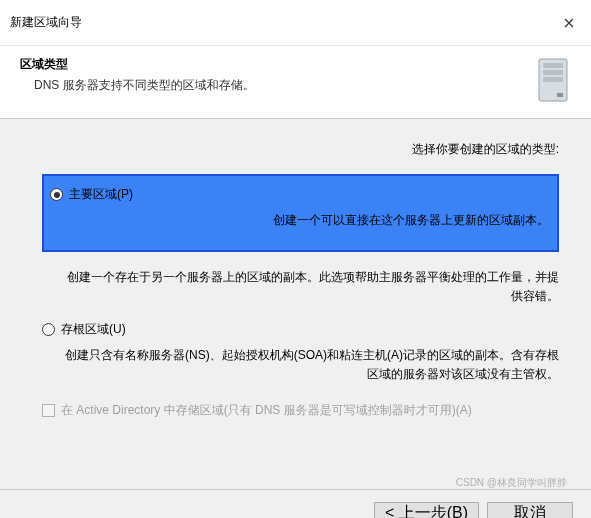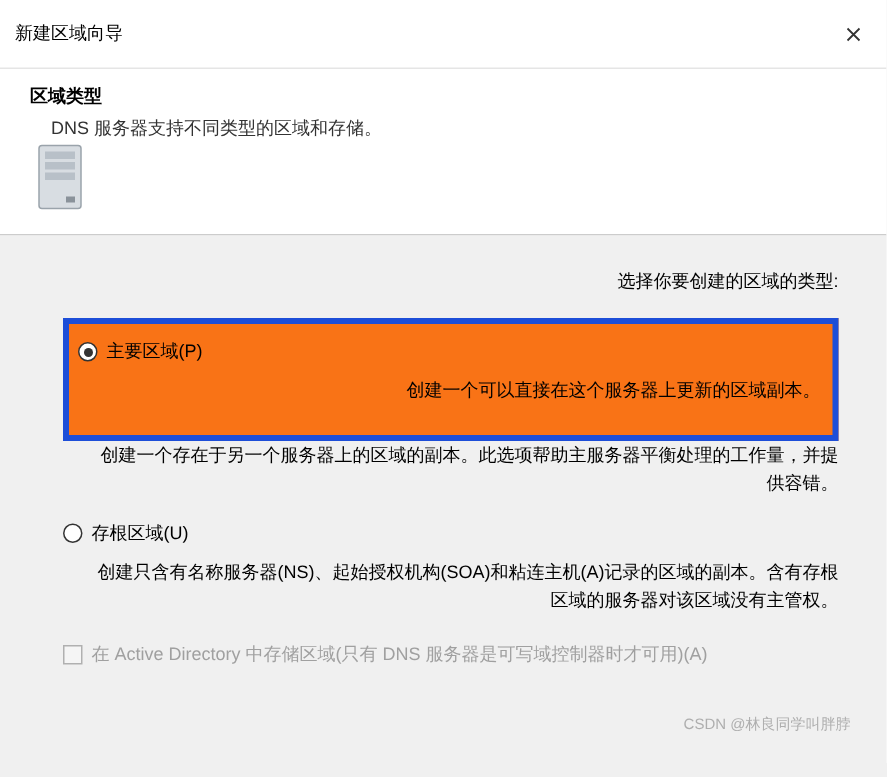--- a/index.html
+++ b/index.html
@@ -26,41 +26,41 @@
   display: flex; align-items: center; justify-content: center;
   color: #555; font-size: 14px;
 }
 .header {
   background: #fff;
   padding: 10px 18px 14px 20px;
   border-bottom: 1px solid #ccc;
   display: flex;
   justify-content: space-between;
   align-items: flex-start;
-  flex-direction: column;
 }
 .header-text { flex: 1; }
 .header-title { font-weight: bold; color: #000; margin-bottom: 4px; }
 .header-sub { color: #333; padding-left: 14px; }
 .header-icon {
   width: 40px; height: 48px;
   display: flex; align-items: center; justify-content: center;
 }
 .server-svg { width: 36px; height: 46px; }
 .content {
   background: #f0f0f0;
   padding: 22px 32px 10px 42px;
   height: 370px;
   text-align: right;
 }
 .prompt { color: #000; margin-bottom: 16px; }
 .highlight-box {
-  border: 4px solid #1d4ed8;
+  border: 2px solid #1d4ed8;
   padding: 10px 8px 14px 6px;
-  background: #f97316;
+  margin-bottom: 16px;
+  background: #3b82f6;
 }
 .radio-row {
   display: flex; align-items: center; gap: 6px;
   margin-bottom: 8px;
 }
 .radio-outer {
   width: 13px; height: 13px; border: 1px solid #333;
   border-radius: 50%; display: flex; align-items: center; justify-content: center;
   background: #fff;
 }

